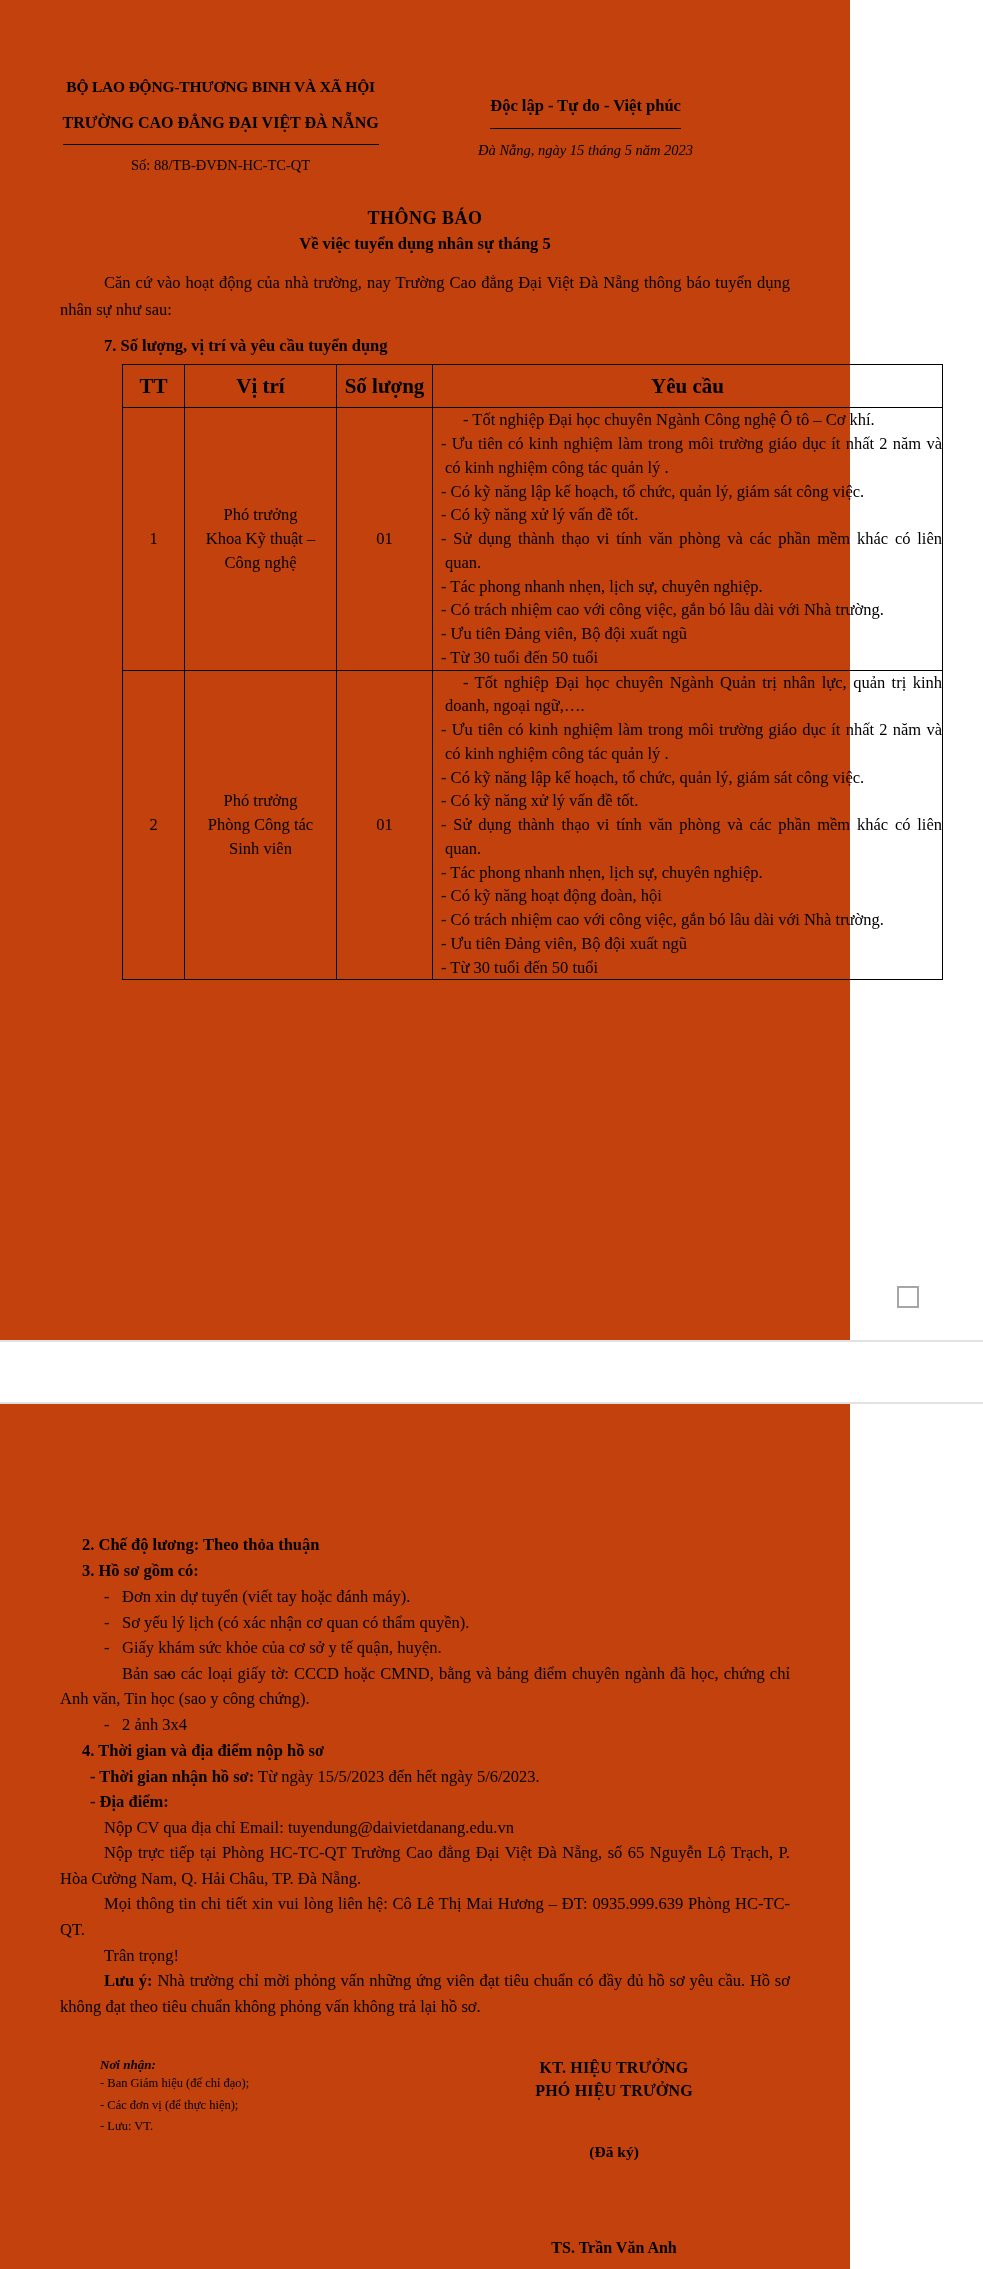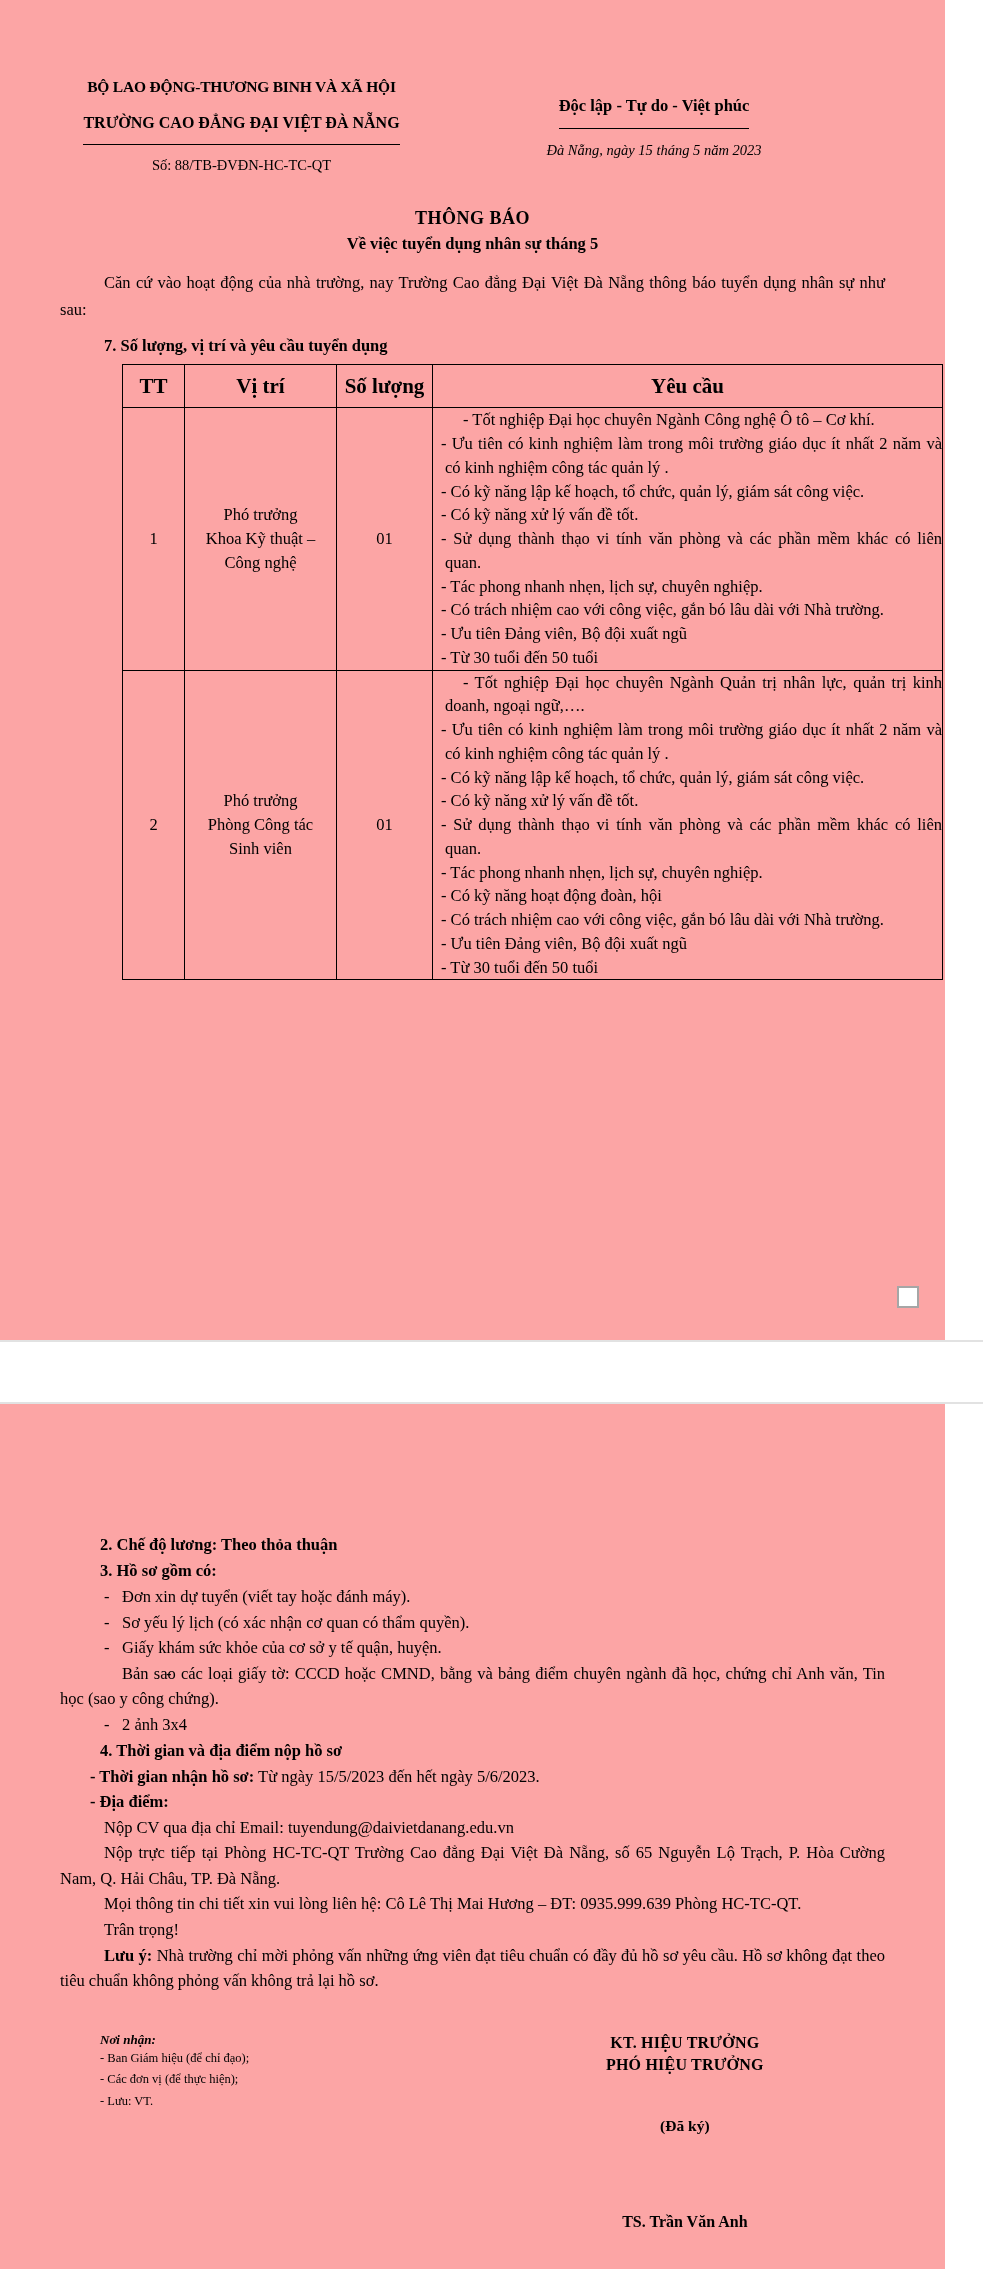--- a/index.html
+++ b/index.html
@@ -9,22 +9,22 @@
     background: #ffffff;
   }
   body {
     width: 983px;
     font-family: "Liberation Serif", "DejaVu Serif", serif;
     color: #000000;
     -webkit-font-smoothing: none;
   }
   .page {
     position: relative;
-    width: 945px;
-    background: #fca5a5;
+    width: 850px;
+    background: #c2410c;
     box-sizing: border-box;
   }
   .page-1 { padding: 0 60px 0 60px; height: 1340px; }
   .page-gap {
     height: 60px;
     background: #ffffff;
     border-top: 2px solid #e2e2e2;
     border-bottom: 2px solid #e2e2e2;
   }
   .page-2 { padding: 0 60px 0 60px; height: 869px; }
@@ -158,21 +158,21 @@
     background: #ffffff;
     left: 897px;
     top: 1286px;
   }
 
   
   .p2-top { padding-top: 128px; }
   .b-head {
     font-size: 16.5px;
     font-weight: bold;
-    margin-left: 40px;
+    margin-left: 22px;
     line-height: 1.58;
   }
   ul.dash {
     list-style: none;
     margin: 0;
     padding: 0;
   }
   ul.dash li {
     font-size: 16.5px;
     line-height: 1.55;

